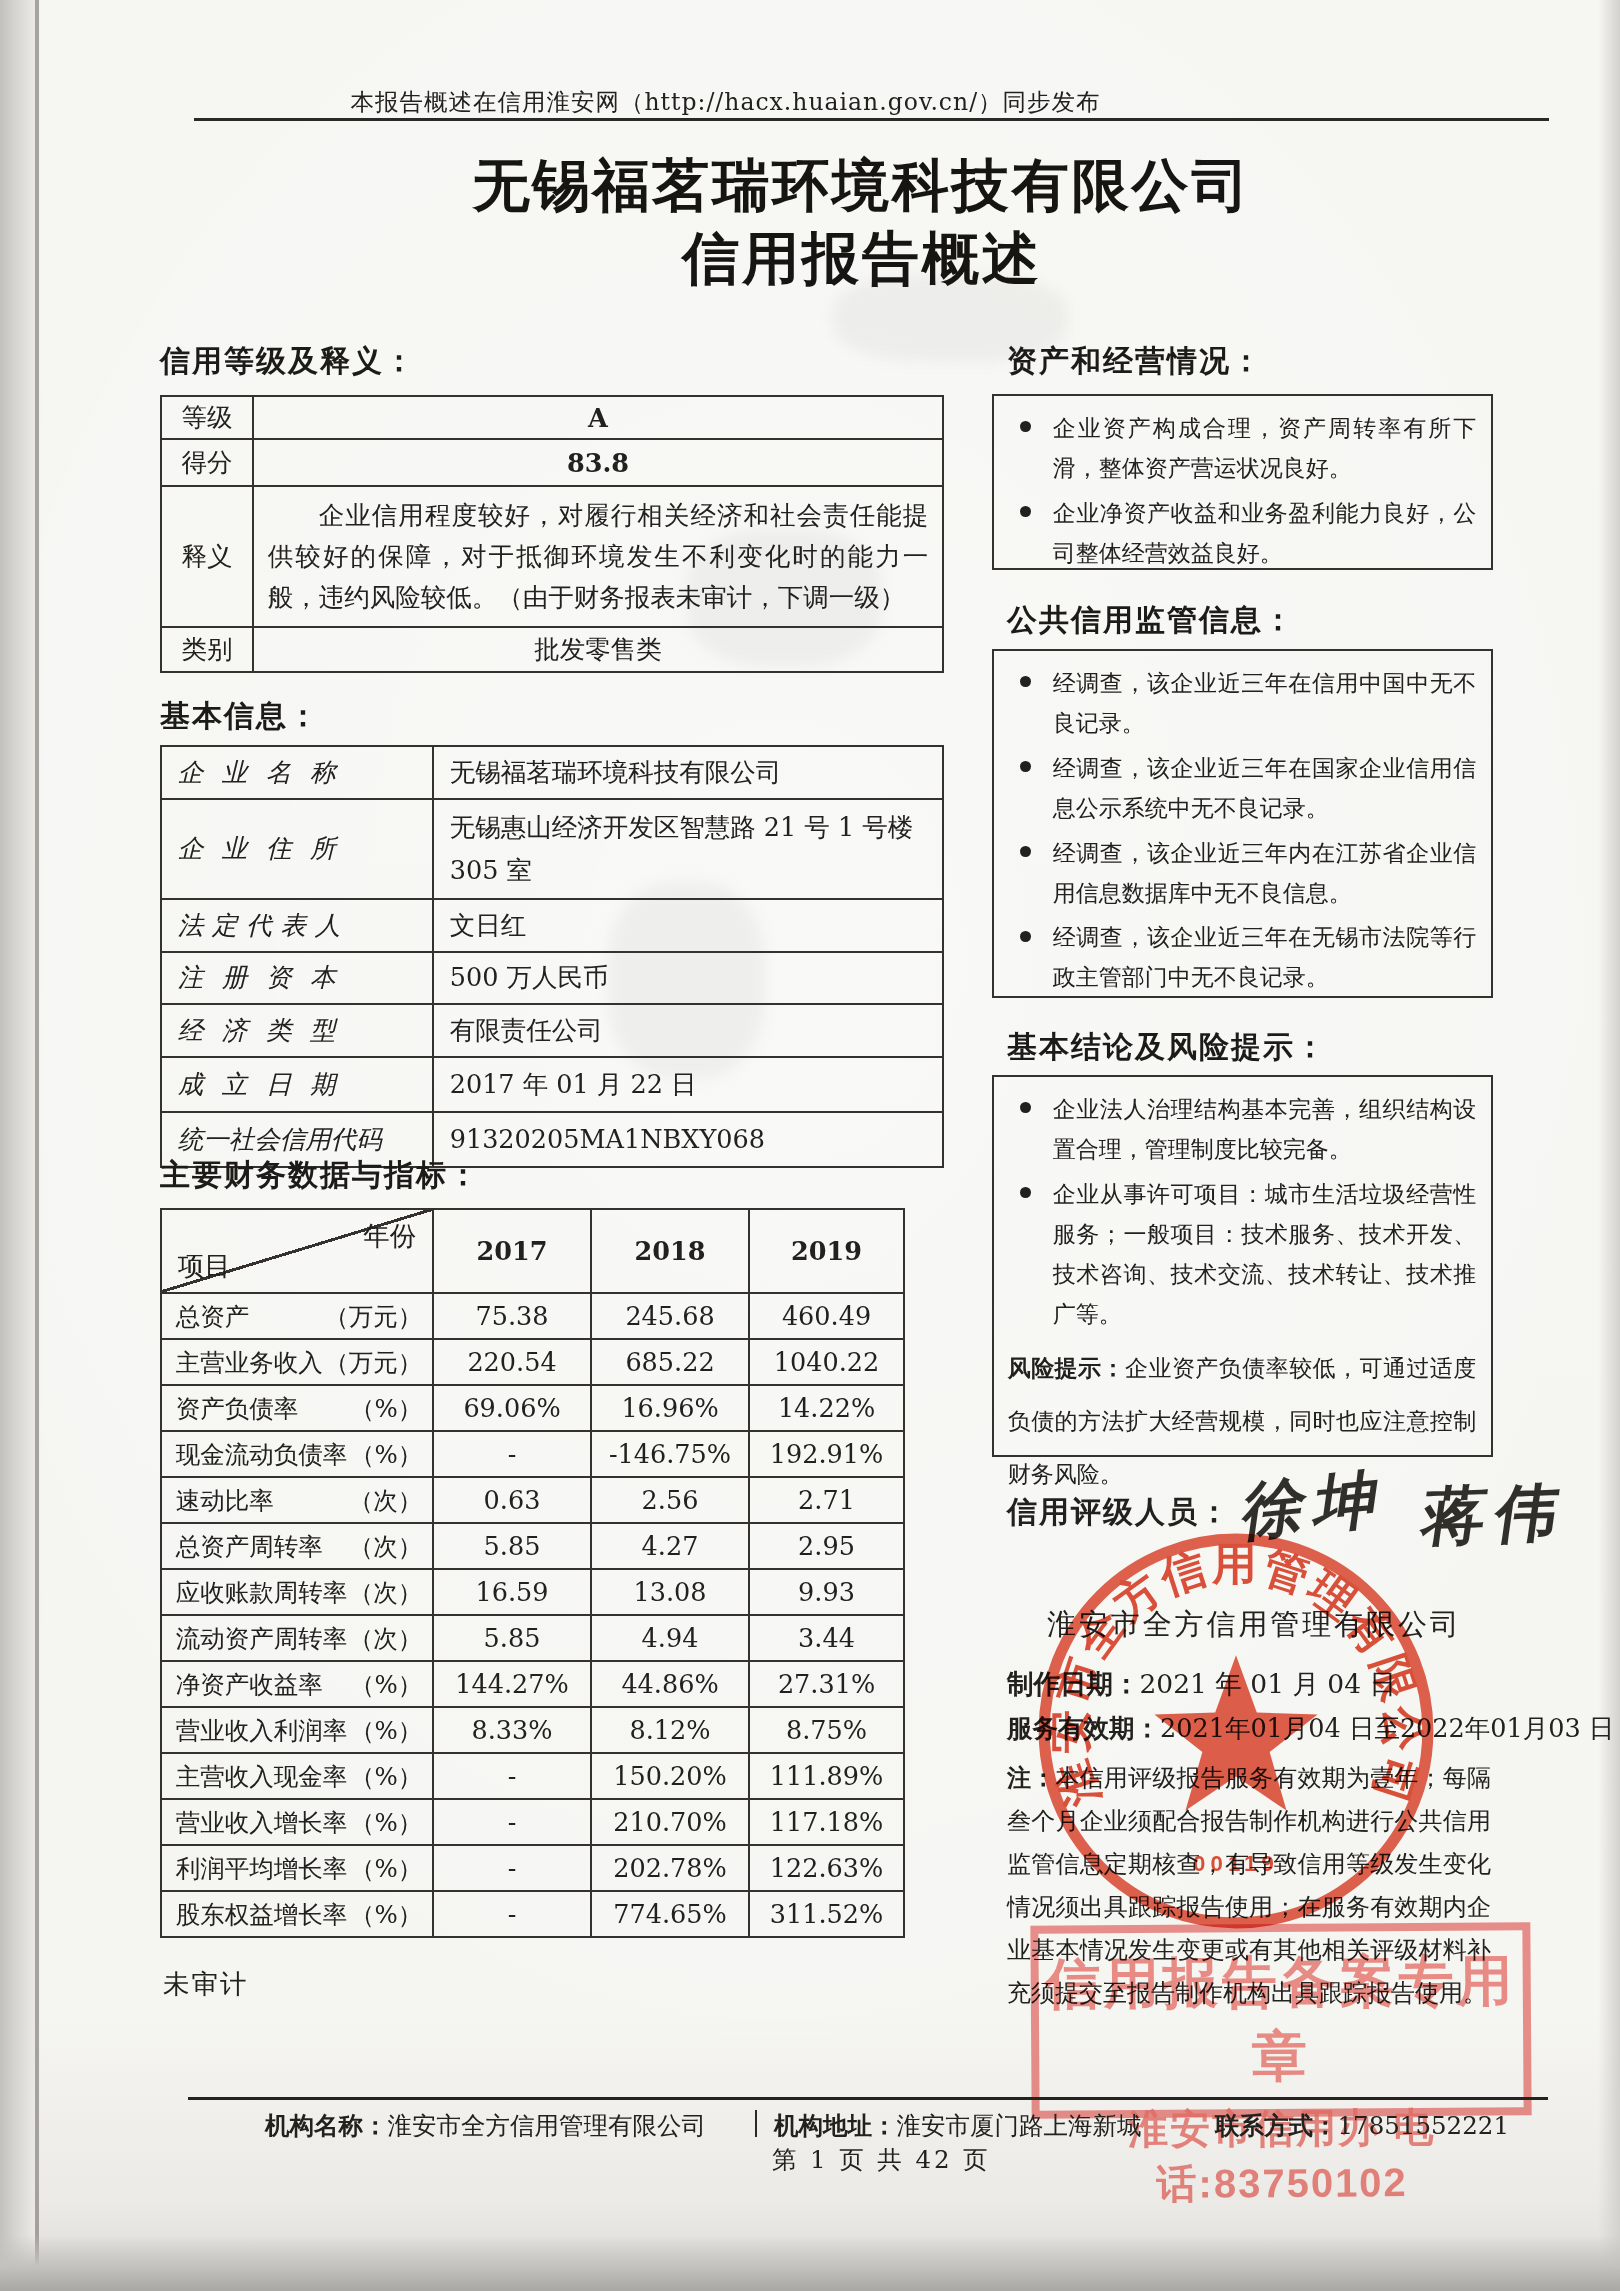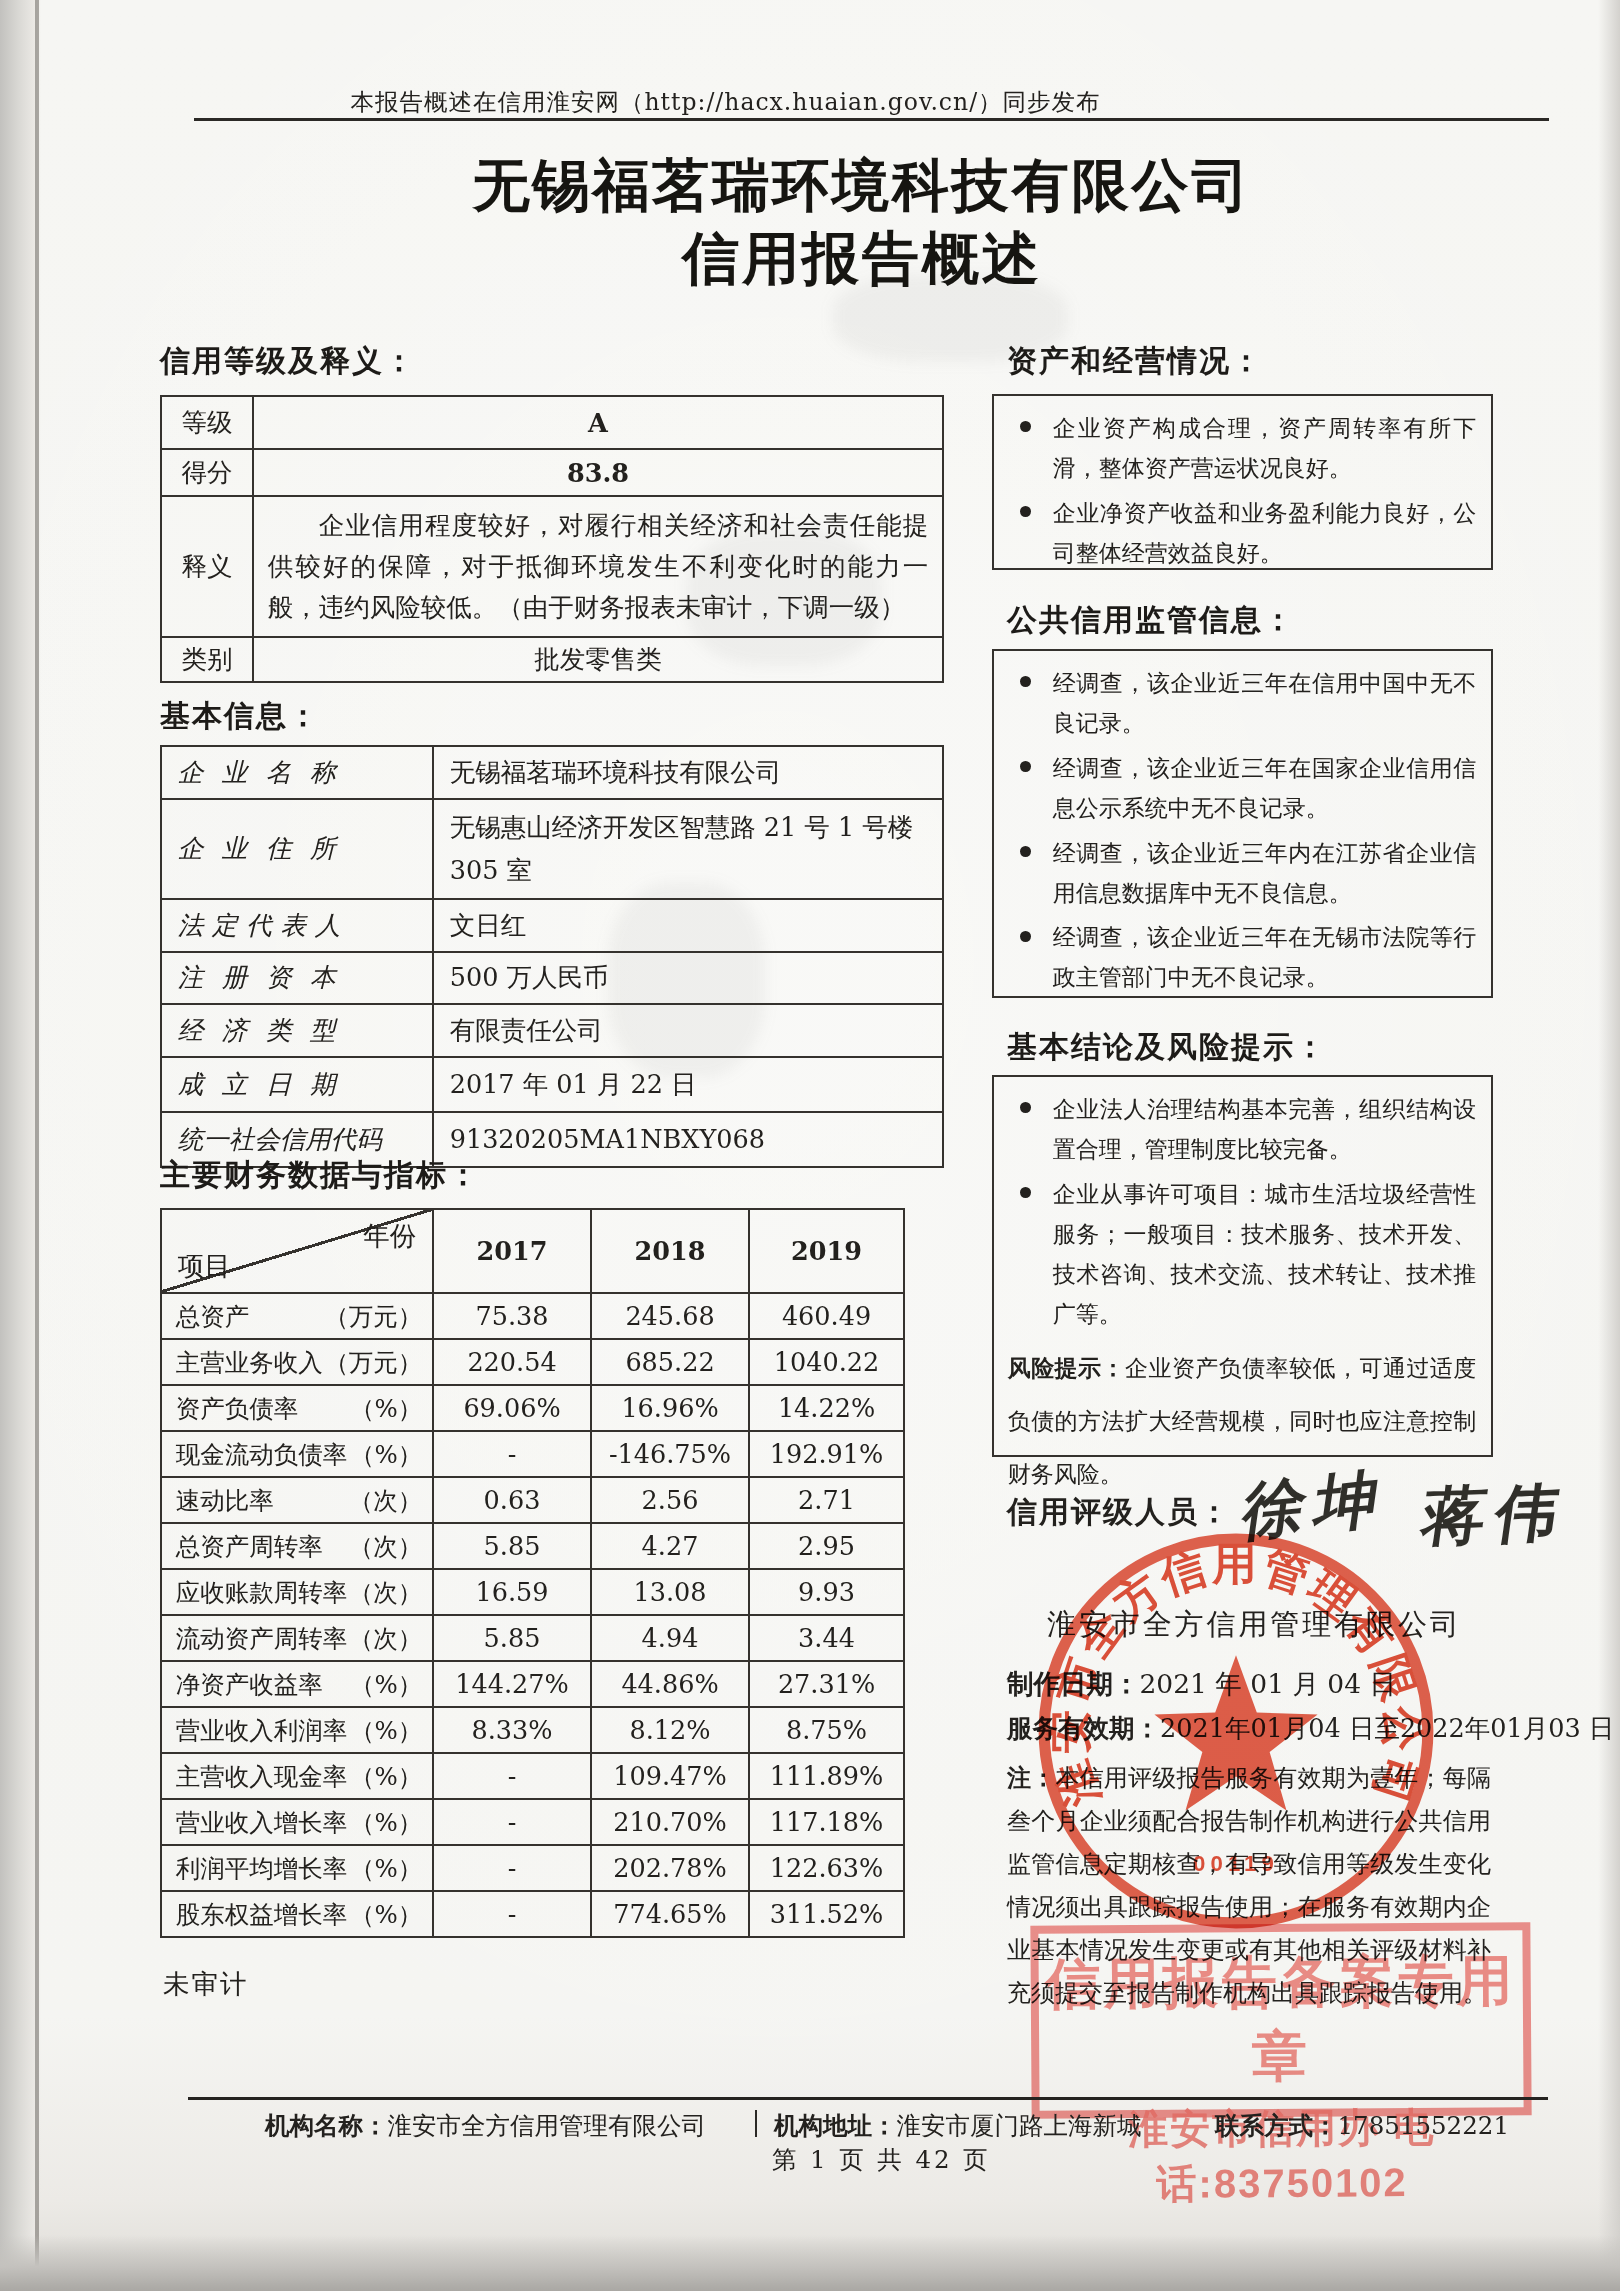--- a/index.html
+++ b/index.html
@@ -113,21 +113,21 @@
   </div>
 
   <div class="sec-h" style="left:160px;top:341px;">信用等级及释义：</div>
 
   <table class="tbl" style="left:160px;top:395px;width:784px;">
     <colgroup>
         <col style="width:92px;">
         <col>
       </colgroup>
     <tbody>
-        <tr style="height:53px;">
+        <tr style="height:43px;">
       <td class="rating-lbl">等级</td>
       <td class="rating-val bold">A</td>
     </tr>
     <tr style="height:47px;">
       <td class="rating-lbl">得分</td>
       <td class="rating-val bold">83.8</td>
     </tr>
     <tr style="height:124px;">
       <td class="rating-lbl">释义</td>
       <td class="meaning-cell">
@@ -310,21 +310,21 @@
       <td class="fnum">8.75%</td>
     </tr>
     <tr>
       <td class="fitem">
             <div class="iw">
               <span>主营收入现金率</span>
               <span>（%）</span>
             </div>
           </td>
       <td class="fnum">-</td>
-      <td class="fnum">109.47%</td>
+      <td class="fnum">150.20%</td>
       <td class="fnum">111.89%</td>
     </tr>
     <tr>
       <td class="fitem">
             <div class="iw">
               <span>营业收入增长率</span>
               <span>（%）</span>
             </div>
           </td>
       <td class="fnum">-</td>

